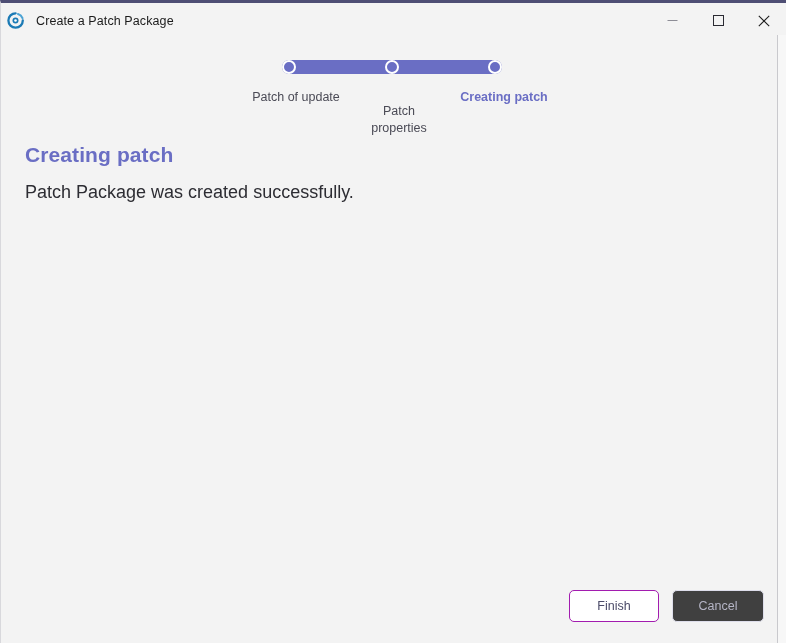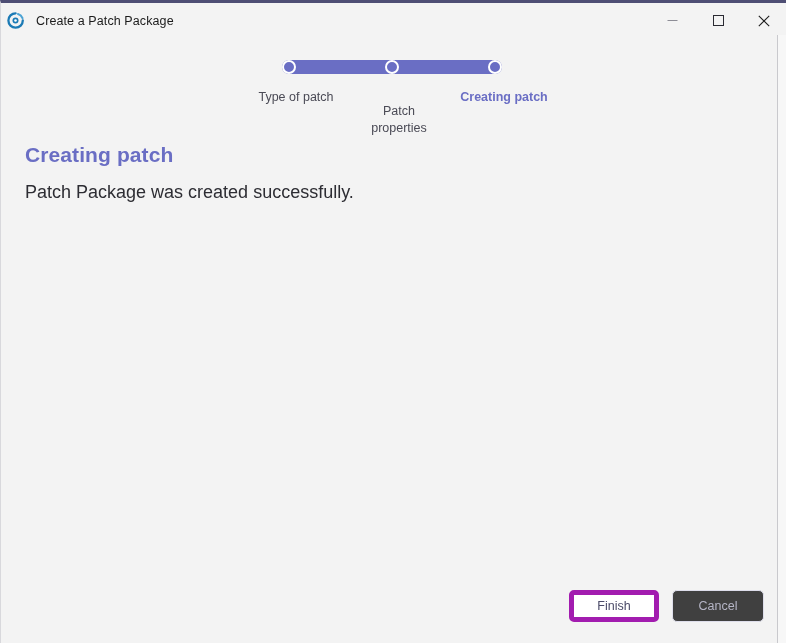--- a/index.html
+++ b/index.html
@@ -193,21 +193,21 @@
     display: flex;
     align-items: center;
     justify-content: center;
     box-sizing: border-box;
     padding: 0;
   }
   .btn-finish {
     left: 568px;
     width: 90px;
     background: #ffffff;
-    border: 5px solid #a21caf;
+    border: 1px solid #a21caf;
     color: #4a4a68;
     cursor: pointer;
   }
   .btn-cancel {
     left: 671px;
     width: 92px;
     background: #404040;
     border: 1px solid #dedeeb;
     color: #b5b5c6;
     cursor: default;
@@ -255,21 +255,21 @@
   </div>
 
   <div class="stepper">
     <div class="step-track"></div>
     <div class="step-dot d0"></div>
     <div class="step-dot d1"></div>
     <div class="step-dot d2"></div>
   </div>
 
   <div class="step-labels">
-    <div class="step-label l0">Type of patch</div>
+    <div class="step-label l0">Patch of update</div>
     <div class="step-label l1">Patch
 properties</div>
     <div class="step-label l2 active">Creating patch</div>
   </div>
 
   <div class="page-title">Creating patch</div>
   <div class="page-desc">Patch Package was created successfully.</div>
 
   <div class="footer">
     <button class="btn btn-finish">Finish</button>

